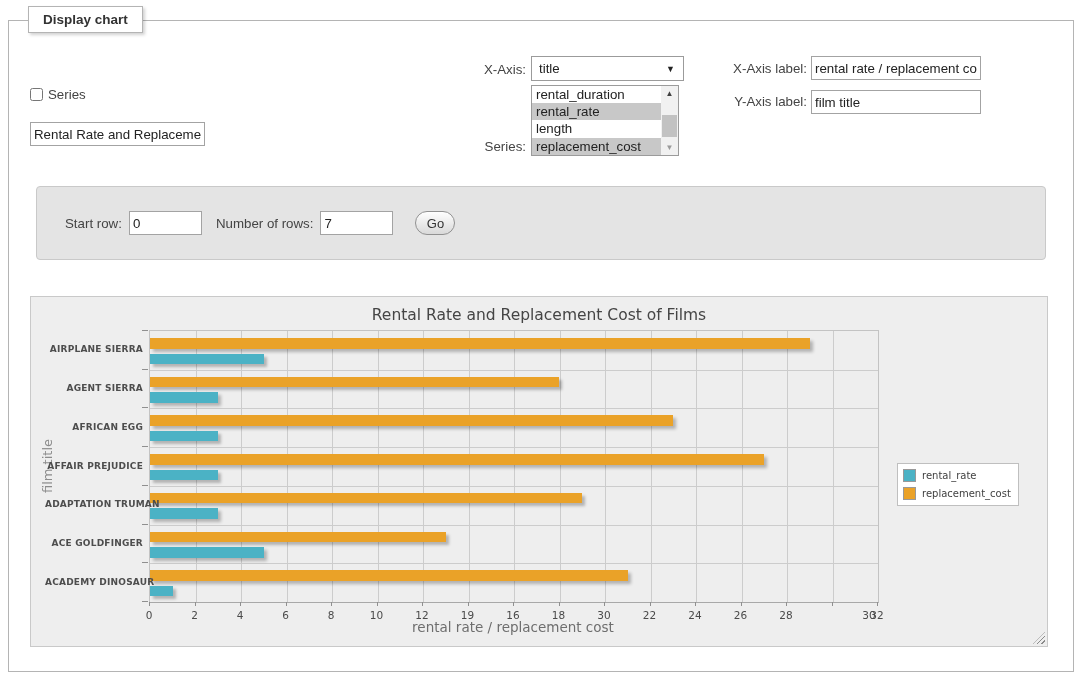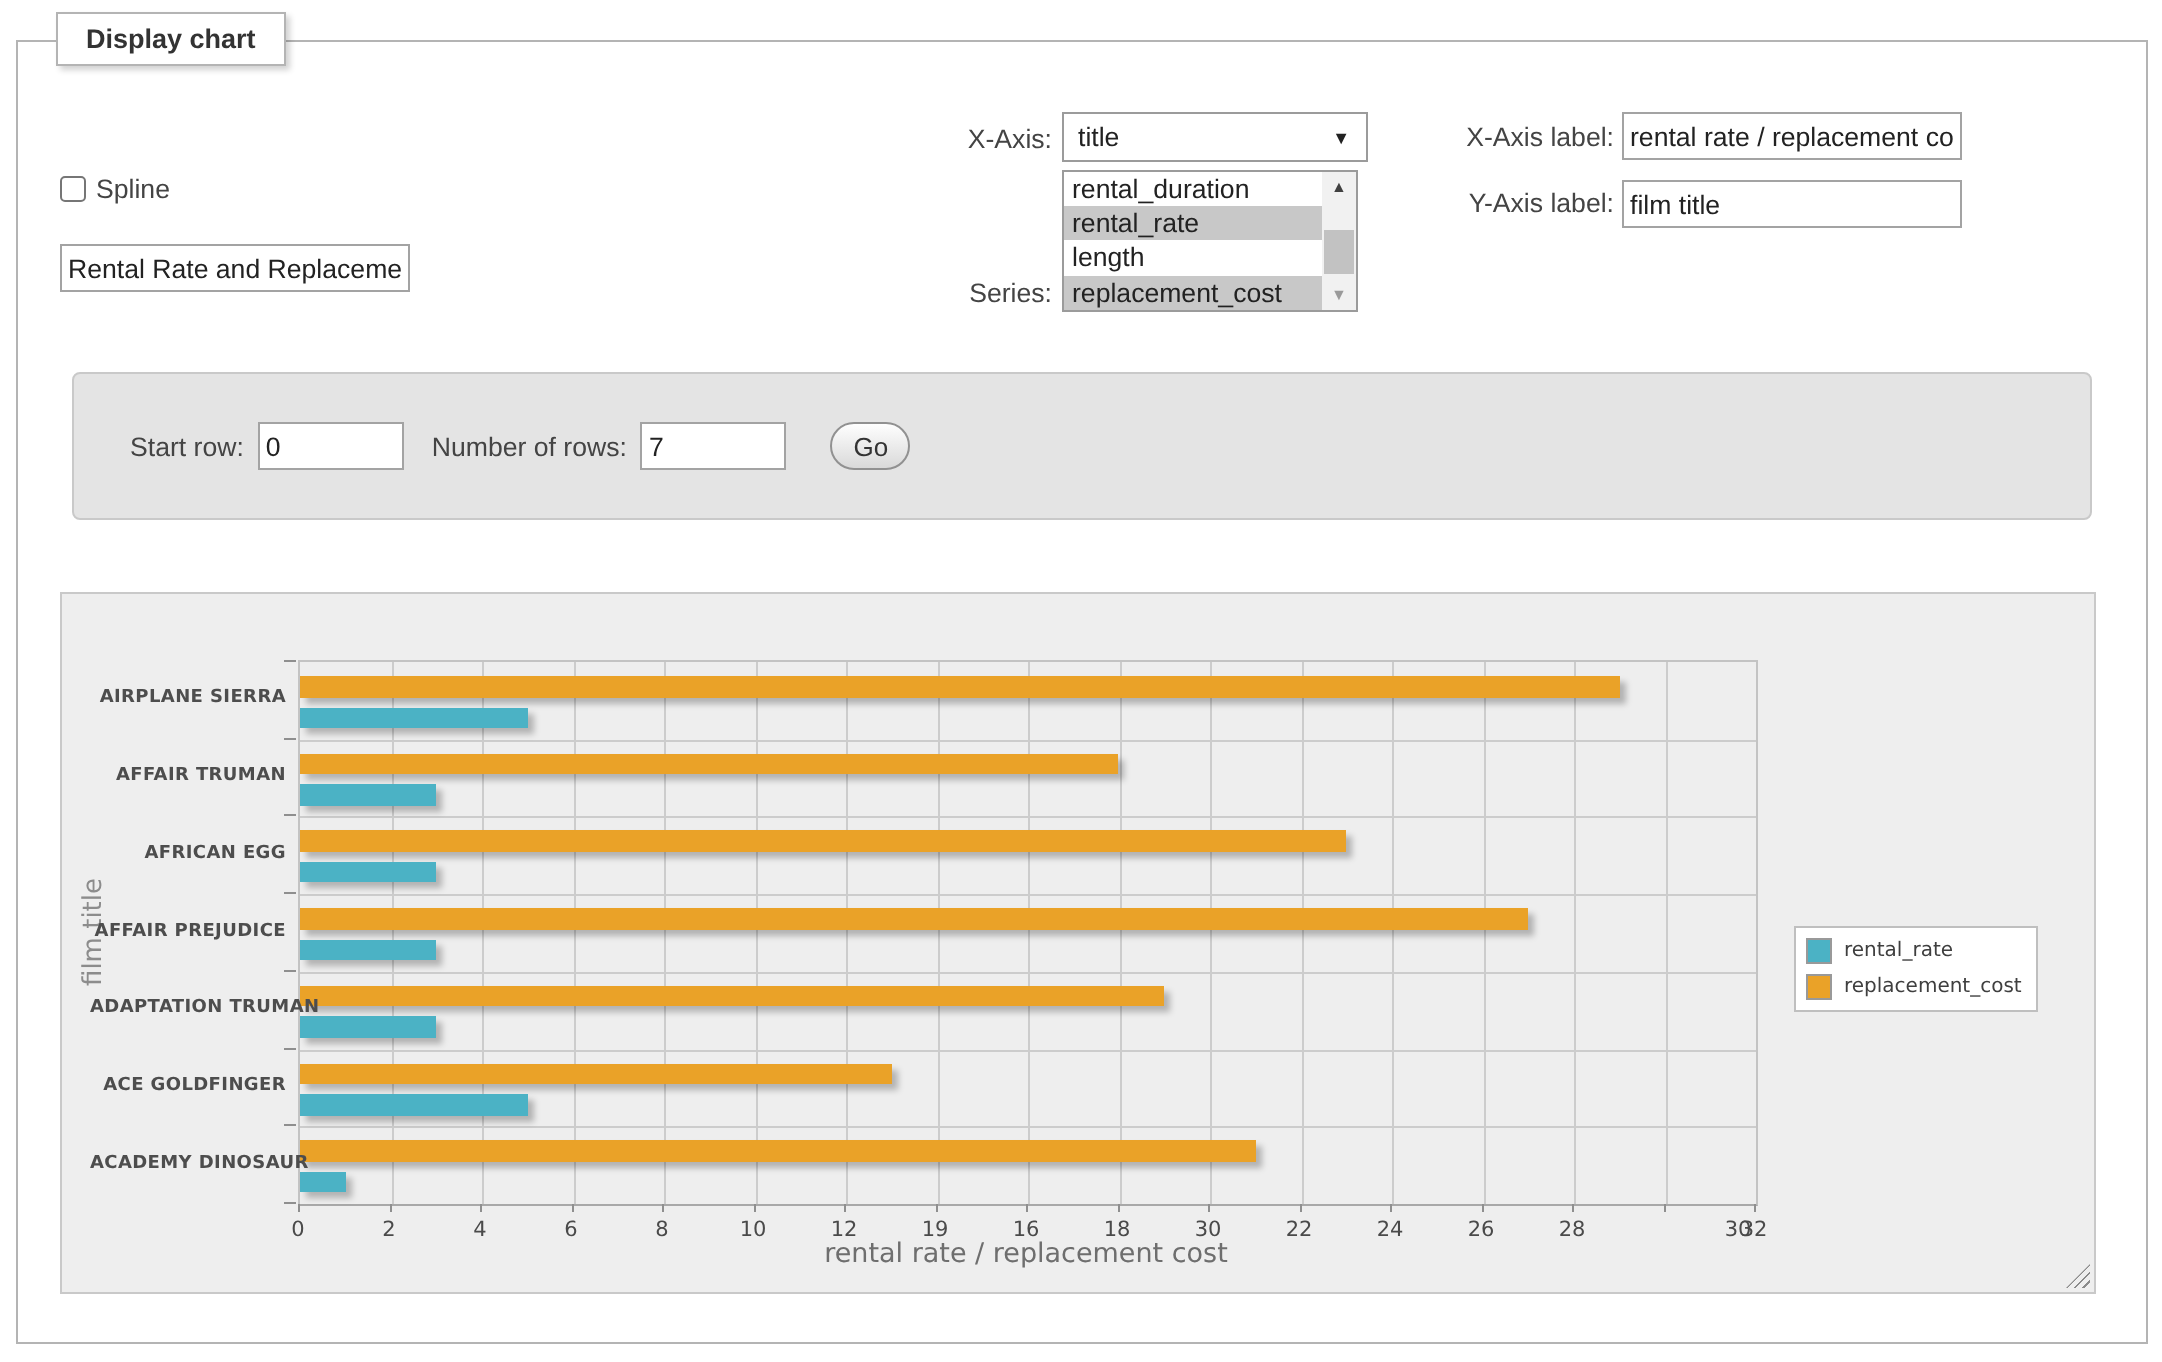--- a/index.html
+++ b/index.html
@@ -84,21 +84,21 @@
 </head>
 <body>
 
 <div id="page">
   <div id="frame" class="abs"></div>
   <div id="legend-tab" class="abs">Display chart</div>
 
 
   <div id="stacked-row" class="abs">
     <input type="checkbox" id="stacked-cb" style="">
-    <span class="ctl-label">Spline</span>
+    <span class="ctl-label">Series</span>
   </div>
 
   <input id="chart-title-input" class="abs txt" type="text" value="Rental Rate and Replacemer" style="">
 
   <div id="xaxis-select-lbl" class="abs ctl-label right-lbl">X-Axis:</div>
   <div id="xaxis-select" class="abs">
     <span>title</span>
     <span class="arrow">▼</span>
   </div>
 
@@ -125,20 +125,21 @@
 
   <div id="row-box" class="abs">
     <span class="ctl-label">Start row:</span>
     <input class="txt" type="text" id="start-row-input" value="0" style="">
     <span id="num-rows-lbl" class="ctl-label">Number of rows:</span>
     <input class="txt" type="text" id="num-rows-input" value="7" style="">
     <button id="go-button">Go</button>
   </div>
 
   <div id="chart" class="abs">
+    <div id="chart-title">Rental Rate and Replacement Cost of Films</div>
     <div id="yaxis-title">film title</div>
     <div id="plot">
         <div class="gridline-v" style="left: 45.5px;"></div>
         <div class="gridline-v" style="left: 91px;"></div>
         <div class="gridline-v" style="left: 136.5px;"></div>
         <div class="gridline-v" style="left: 182px;"></div>
         <div class="gridline-v" style="left: 227.5px;"></div>
         <div class="gridline-v" style="left: 273px;"></div>
         <div class="gridline-v" style="left: 318.5px;"></div>
         <div class="gridline-v" style="left: 364px;"></div>
@@ -173,21 +174,21 @@
     <div id="chart-decor">
         <div class="ytick-mark abs" style="left: 111px; top: 33px; position: absolute;"></div>
         <div class="ytick-mark abs" style="left: 111px; top: 71.7px; position: absolute;"></div>
         <div class="ytick-mark abs" style="left: 111px; top: 110.4px; position: absolute;"></div>
         <div class="ytick-mark abs" style="left: 111px; top: 149.1px; position: absolute;"></div>
         <div class="ytick-mark abs" style="left: 111px; top: 187.9px; position: absolute;"></div>
         <div class="ytick-mark abs" style="left: 111px; top: 226.6px; position: absolute;"></div>
         <div class="ytick-mark abs" style="left: 111px; top: 265.3px; position: absolute;"></div>
         <div class="ytick-mark abs" style="left: 111px; top: 304px; position: absolute;"></div>
         <div class="cat-label" style="position: absolute; top: 47.4px;">AIRPLANE SIERRA</div>
-        <div class="cat-label" style="position: absolute; top: 86.1px;">AFFAIR TRUMAN</div>
+        <div class="cat-label" style="position: absolute; top: 86.1px;">AGENT SIERRA</div>
         <div class="cat-label" style="position: absolute; top: 124.8px;">AFRICAN EGG</div>
         <div class="cat-label" style="position: absolute; top: 163.5px;">AFFAIR PREJUDICE</div>
         <div class="cat-label" style="position: absolute; top: 202.2px;">ADAPTATION TRUMAN</div>
         <div class="cat-label" style="position: absolute; top: 240.9px;">ACE GOLDFINGER</div>
         <div class="cat-label" style="position: absolute; top: 279.6px;">ACADEMY DINOSAUR</div>
         <div class="xtick-mark" style="position: absolute; left: 118px; top: 305px;"></div>
         <div class="xtick-label" style="position: absolute; left: 101px; top: 312px;">0</div>
         <div class="xtick-mark" style="position: absolute; left: 163.5px; top: 305px;"></div>
         <div class="xtick-label" style="position: absolute; left: 146.5px; top: 312px;">2</div>
         <div class="xtick-mark" style="position: absolute; left: 209px; top: 305px;"></div>

